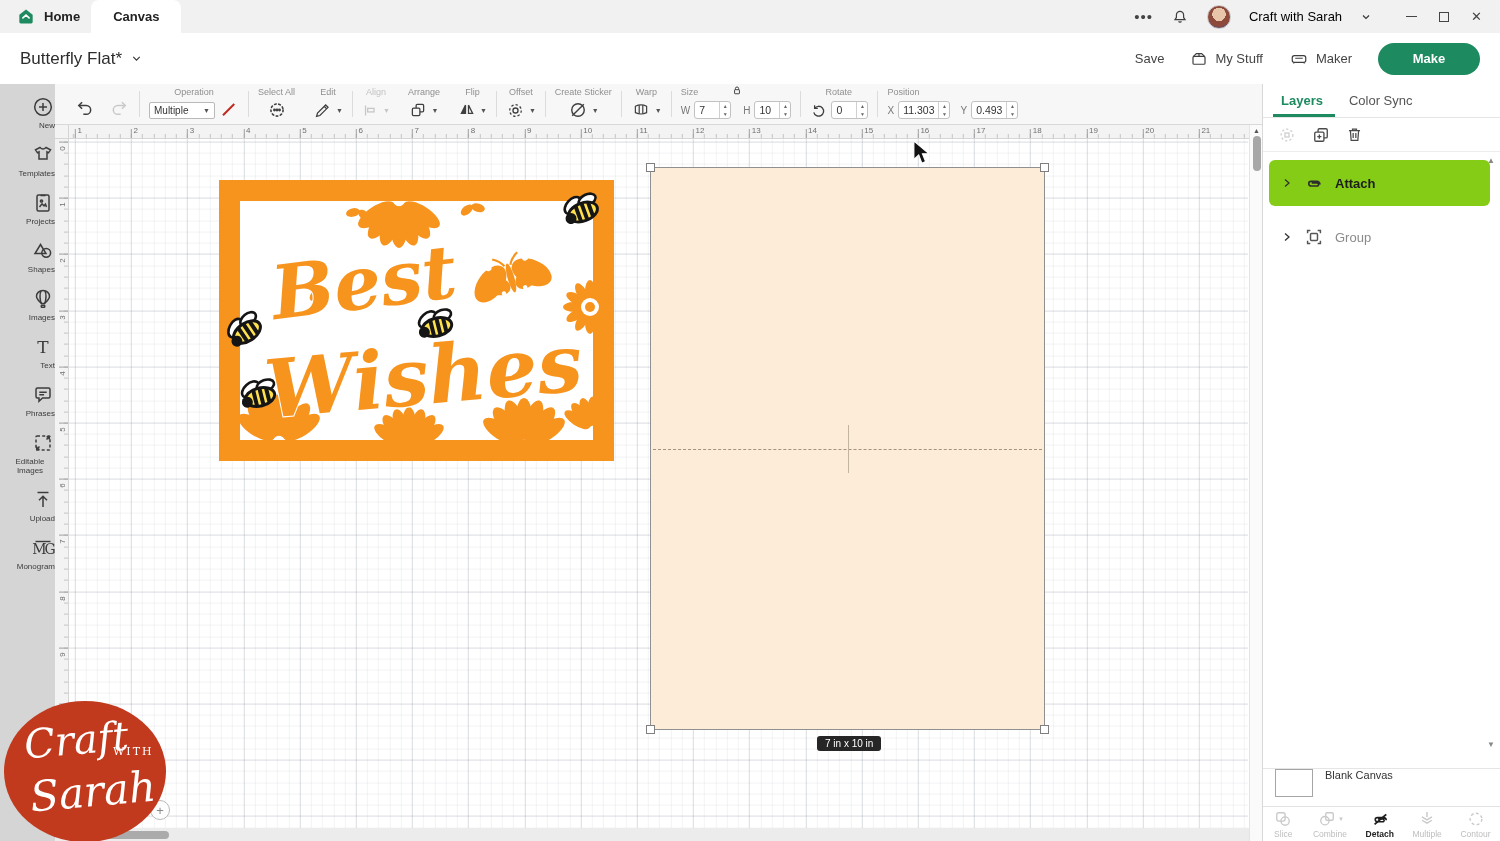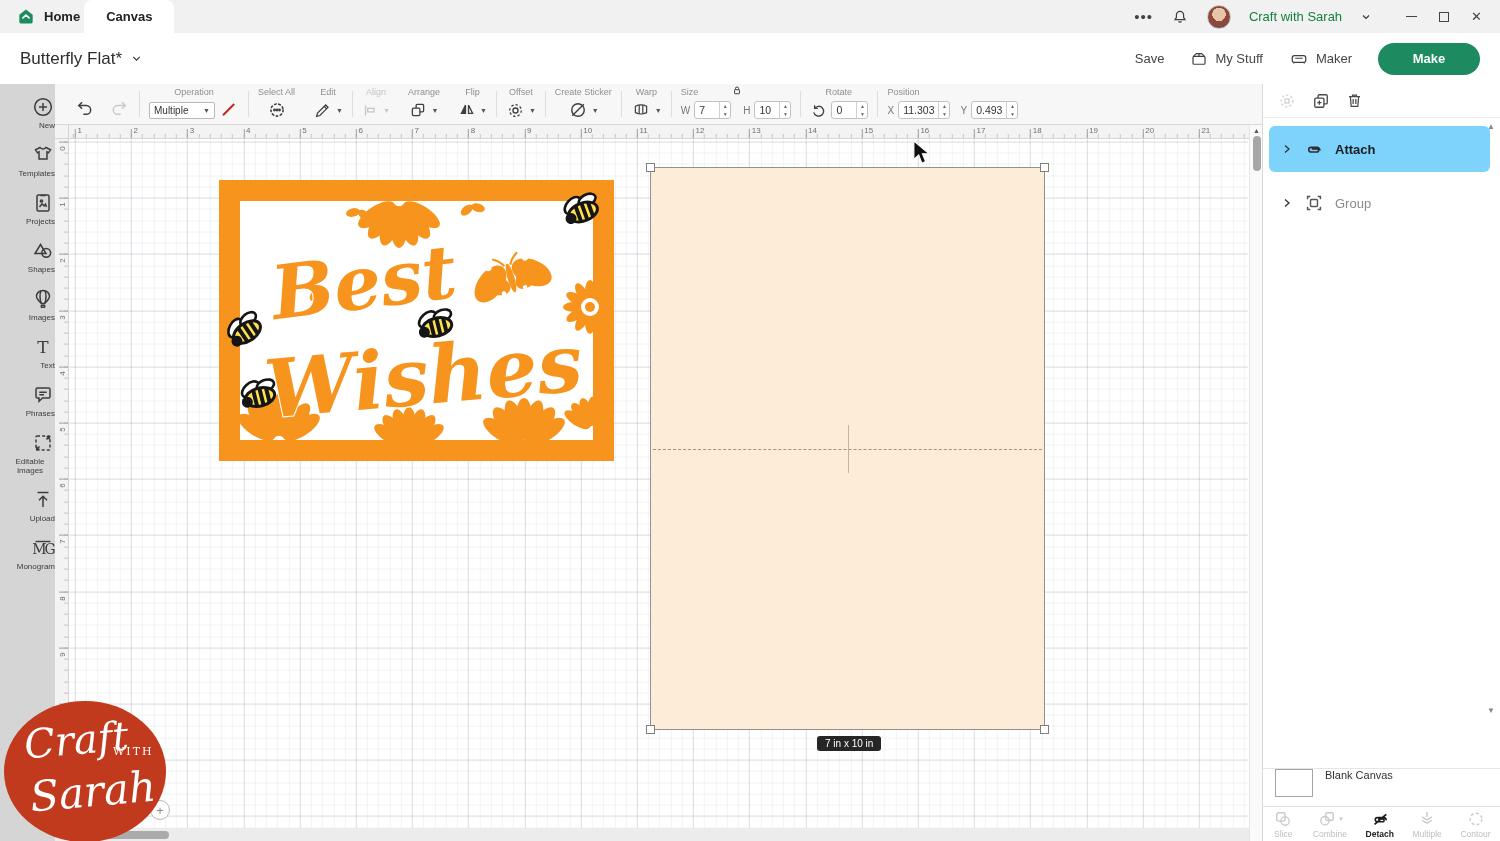--- a/index.html
+++ b/index.html
@@ -3,27 +3,27 @@
 <meta charset="utf-8">
 <style>
   * { margin:0; padding:0; box-sizing:border-box; }
   html,body { width:1500px; height:841px; overflow:hidden; }
   body { font-family:"Liberation Sans", sans-serif; background:#fff; position:relative; }
   #app { position:absolute; inset:0; width:1500px; height:841px; overflow:hidden; background:#fff; }
   svg { display:block; }
 
   
   .topbar { position:absolute; left:0; top:0; width:1500px; height:33px; background:#f1f1f1; display:flex; align-items:center; }
-  .tab-home { display:flex; align-items:center; gap:8px; padding:0 4px 0 16px; height:33px; cursor:pointer; }
+  .tab-home { display:flex; align-items:center; gap:8px; padding:0 11px 0 16px; height:33px; cursor:pointer; }
   .tab-home span { font-size:13px; font-weight:bold; color:#222; }
   .tab-canvas { height:33px; background:#fff; border-radius:8px 8px 0 0; padding:0 22px; display:flex; align-items:center; font-size:13px; font-weight:bold; color:#222; }
   .topbar-right { margin-left:auto; display:flex; align-items:center; gap:18px; padding-right:12px; }
   .overflow-dots { font-size:15px; color:#444; letter-spacing:1px; cursor:pointer; }
   .avatar { width:24px; height:24px; border-radius:50%; background:radial-gradient(circle at 50% 38%, #e8c4a8 0 38%, #8d4a3a 39% 70%, #6c4a5a 71%); border:1px solid #ccc; }
-  .account-name { font-size:13px; color:#15803d; }
+  .account-name { font-size:13px; color:#000000; }
   .win-btns { display:flex; align-items:center; gap:22px; margin-left:16px; padding-right:6px; }
   .win-min { width:11px; height:1.5px; background:#444; }
   .win-max { width:10px; height:10px; border:1.5px solid #444; }
   .win-close { font-size:13px; color:#444; line-height:10px; }
 
   
   .headerbar { position:absolute; left:0; top:33px; width:1500px; height:51px; background:#fff; display:flex; align-items:center; }
   .doc-title { display:flex; align-items:center; gap:8px; padding-left:20px; font-size:17px; color:#2d2d2d; cursor:pointer; }
   .header-right { margin-left:auto; display:flex; align-items:center; gap:26px; padding-right:20px; }
   .hbtn { display:flex; align-items:center; gap:7px; font-size:13px; color:#444; cursor:pointer; }
@@ -101,21 +101,21 @@
   
   .rpanel { position:absolute; left:1262px; top:84px; width:238px; height:757px; background:#fff; border-left:1px solid #d8d8d8; }
   .rtabs { position:relative; height:34px; border-bottom:1px solid #e5e5e5; display:flex; align-items:center; gap:26px; padding-left:18px; }
   .rtab { font-size:13px; color:#555; cursor:pointer; }
   .rtab.active { color:#1d8a60; font-weight:bold; }
   .rtab-underline { position:absolute; left:10px; bottom:0; width:62px; height:3px; background:#1d8a60; }
   .ricons { height:34px; border-bottom:1px solid #ececec; display:flex; align-items:center; gap:14px; padding-left:14px; }
   .ricon { cursor:pointer; }
   .layer-list { position:relative; padding-top:8px; }
   .layer-row { position:relative; margin:0 10px 8px 6px; height:46px; border-radius:6px; display:flex; align-items:center; gap:10px; padding-left:12px; cursor:pointer; }
-  .layer-row.selected { background:#7dd3fc; }
+  .layer-row.selected { background:#84cc16; }
   .layer-row .lname { font-size:13px; color:#8a8a8a; }
   .layer-row.selected .lname { color:#1d1d1d; font-weight:bold; }
   .list-arrow { position:absolute; right:5px; font-size:8px; color:#888; }
   .blank-row { position:absolute; left:0; top:684px; width:100%; height:38px; border-top:1px solid #e5e5e5; display:flex; align-items:flex-start; gap:12px; padding-left:12px; }
   .blank-swatch { width:38px; height:28px; background:#fff; border:1px solid #a5a5a5; }
   .blank-label { font-size:11px; color:#333; }
   .rtools { position:absolute; left:0; top:722px; width:100%; height:35px; border-top:1px solid #e2e2e2; display:flex; justify-content:space-around; align-items:center; }
   .rtool { display:flex; flex-direction:column; align-items:center; gap:0px; cursor:pointer; }
   .rtool .tl { font-size:8.5px; }
   .rtool.disabled .tl { color:#bdbdbd; }
@@ -645,20 +645,25 @@
   <div class="zoom-btn" style="left:124px; top:802px; width:17px; height:17px; font-size:11px;">−</div>
   <div class="zoom-btn" style="left:150px; top:800px; width:20px; height:20px; font-size:13px;">+</div>
 
   <div class="logo">
     <span class="l1">Craft</span>
     <span class="l2">with</span>
     <span class="l3">Sarah</span>
   </div>
 
   <div class="rpanel">
+    <div class="rtabs">
+      <span class="rtab active">Layers</span>
+      <span class="rtab">Color Sync</span>
+      <span class="rtab-underline"></span>
+    </div>
     <div class="ricons">
       <span class="ricon">
           <svg width="20" height="20" viewBox="0 0 24 24" fill="none" stroke="#d2d2d2" stroke-width="1.7">
             <circle cx="12" cy="12" r="7" stroke-dasharray="2.6 2.6"></circle>
             <rect x="9.6" y="9.6" width="4.8" height="4.8"></rect>
           </svg>
         </span>
       <span class="ricon">
           <svg width="20" height="20" viewBox="0 0 24 24" fill="none" stroke="#4a4a4a" stroke-width="1.6">
             <rect x="8.5" y="4.5" width="11" height="11" rx="1.5"></rect>

